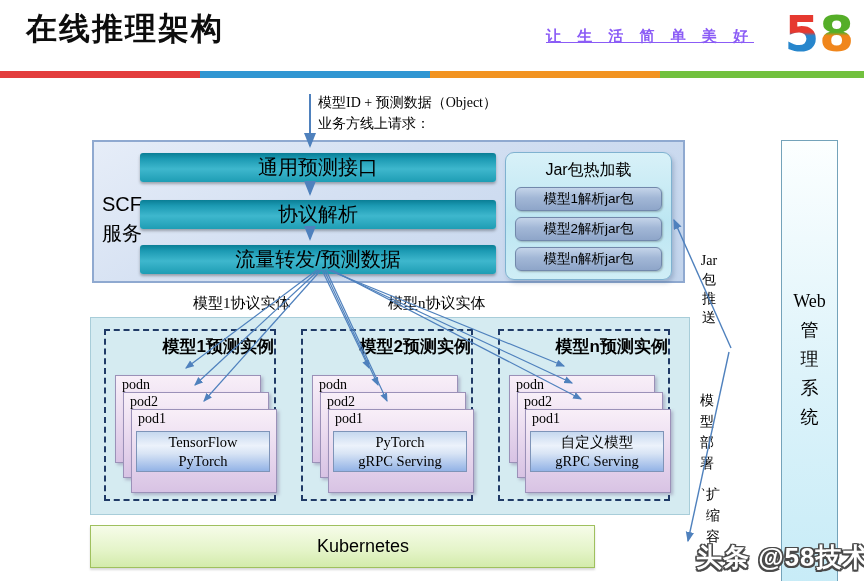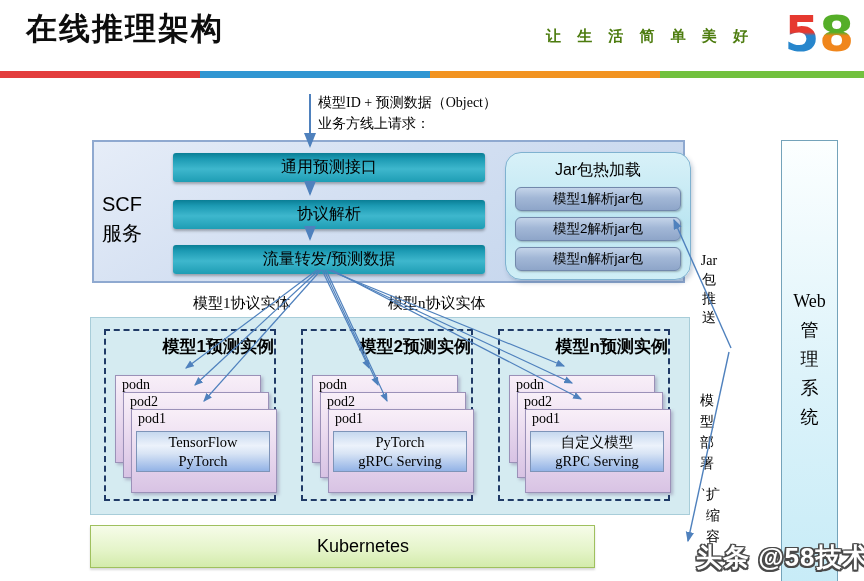--- a/index.html
+++ b/index.html
@@ -2,22 +2,22 @@
 <html><head>
 <meta charset="utf-8">
 <style>
   html,body{margin:0;padding:0;}
   .slide{position:relative;width:864px;height:581px;background:#ffffff;overflow:hidden;
          font-family:"Liberation Sans",sans-serif;color:#000;}
 
   
   .page-title{position:absolute;left:26px;top:8px;font-size:31px;font-weight:bold;
               letter-spacing:2px;color:#0d0d0d;}
-  .tagline{position:absolute;right:110px;top:27px;font-size:15px;color:#4d7c0f;
-           letter-spacing:6px;font-weight:bold;white-space:nowrap;}
+  .tagline{position:absolute;right:110px;top:27px;font-size:15px;color:#8b5cf6;
+           letter-spacing:6px;font-weight:bold;white-space:nowrap;text-decoration:underline;}
   .logo{position:absolute;right:10px;top:4px;font-size:50px;font-weight:800;
         font-family:"DejaVu Sans",sans-serif;line-height:60px;}
   .logo span{background-clip:text;-webkit-background-clip:text;color:transparent;}
   .logo .l5{background-image:linear-gradient(180deg,#e6392f 47%,#2786cc 53%);}
   .logo .l8{background-image:linear-gradient(180deg,#55ae28 47%,#f0861c 53%);}
   .stripe{position:absolute;top:71px;left:0;height:7px;display:flex;width:864px;}
   .stripe div{height:7px;}
   .st-red{width:200px;background:#e33d3d;}
   .st-blue{width:230px;background:#3096d2;}
   .st-orange{width:230px;background:#f29321;}
@@ -25,28 +25,28 @@
 
   
   .request{position:absolute;left:318px;top:92px;font-family:"Liberation Serif",serif;
            font-size:14px;line-height:1.5;white-space:nowrap;}
 
   
   .scf{position:absolute;left:92px;top:140px;width:593px;height:143px;
        background:linear-gradient(150deg,#e6edf8 0%,#d4e0f2 40%,#c2d4ec 100%);
        border:2px solid #8fa9d0;box-sizing:border-box;}
   .scf-label{position:absolute;left:8px;top:48px;font-size:20px;line-height:1.45;}
-  .layer{position:absolute;left:79px;width:312px;height:29px;border-radius:3px;
+  .layer{position:absolute;left:46px;width:356px;height:29px;border-radius:3px;
          background:linear-gradient(180deg,#0a7e95 0%,#1c9ab3 20%,#3eb7cd 55%,#1e9db4 100%);
-         display:flex;align-items:center;justify-content:center;font-size:16px;
+         display:flex;align-items:center;justify-content:center;font-size:20px;
          box-shadow:0 2px 3px rgba(0,0,0,.3);}
   .layer1{top:11px;} .layer2{top:58px;} .layer3{top:103px;}
 
   
-  .jar{position:absolute;left:411px;top:10px;width:186px;height:128px;border-radius:16px;
+  .jar{position:absolute;left:411px;top:10px;width:167px;height:128px;border-radius:9px;
        background:linear-gradient(180deg,#d8f1f8 0%,#bce6f2 55%,#cfeef6 100%);
        border:1.5px solid #7fb2d0;box-sizing:border-box;box-shadow:2px 3px 4px rgba(40,70,110,.25);}
   .jar-title{text-align:center;font-size:16px;margin-top:7px;}
   .jar-item{margin:6px 9px 0 9px;height:22px;border-radius:6px;
             background:linear-gradient(180deg,#c4d4e9 0%,#a2b7d6 45%,#8ea5c9 100%);
             border:1px solid #7288ab;display:flex;align-items:center;justify-content:center;
             font-size:13.5px;box-shadow:1px 1px 2px rgba(0,0,0,.25);}
 
   
   .entity{position:absolute;top:294px;font-family:"Liberation Serif",serif;font-size:15px;}

